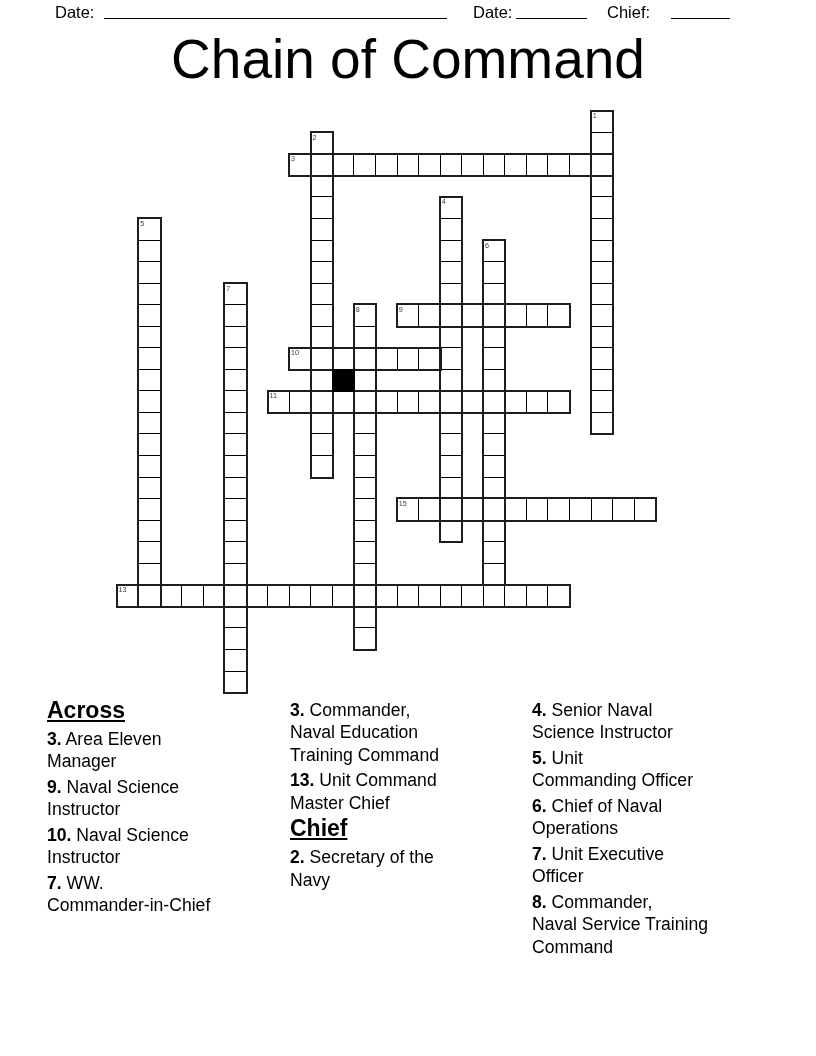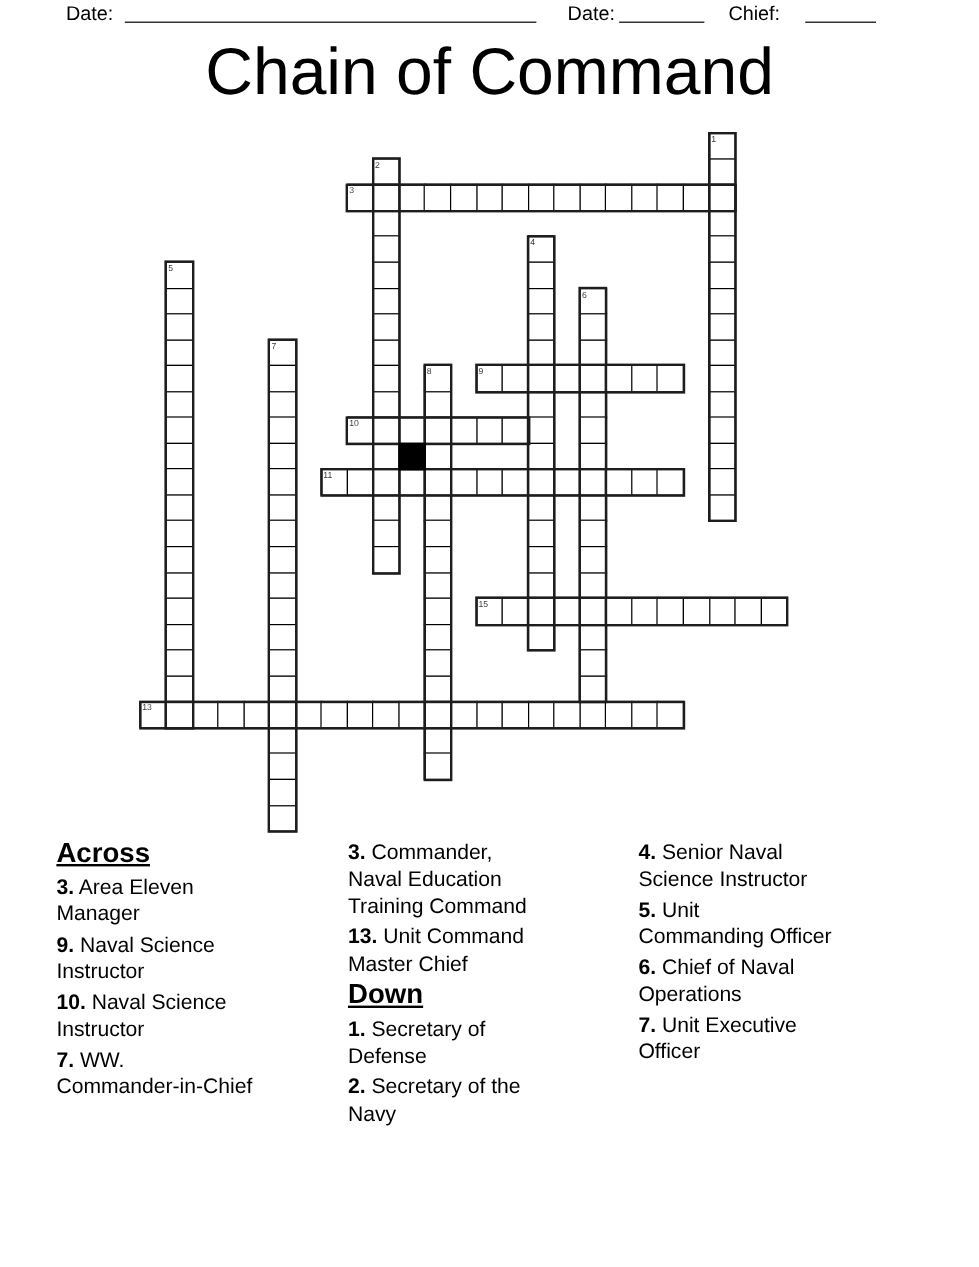--- a/index.html
+++ b/index.html
@@ -280,25 +280,25 @@
       <div class="clue-col" style="left: 47px;">
         <div class="clue-heading">Across</div>
         <div class="clue"><b>3.</b> Area Eleven<br>Manager</div>
         <div class="clue"><b>9.</b> Naval Science<br>Instructor</div>
         <div class="clue"><b>10.</b> Naval Science<br>Instructor</div>
         <div class="clue"><b>7.</b> WW.<br>Commander-in-Chief</div>
       </div>
       <div class="clue-col" style="left: 290px;">
         <div class="clue"><b>3.</b> Commander,<br>Naval Education<br>Training Command</div>
         <div class="clue"><b>13.</b> Unit Command<br>Master Chief</div>
-        <div class="clue-heading">Down</div>
-        <div class="clue"><b>1.</b> Secretary of<br>Defense</div>
+        <div class="clue-heading">Chief</div>
         <div class="clue"><b>2.</b> Secretary of the<br>Navy</div>
       </div>
       <div class="clue-col" style="left: 532px;">
         <div class="clue"><b>4.</b> Senior Naval<br>Science Instructor</div>
         <div class="clue"><b>5.</b> Unit<br>Commanding Officer</div>
         <div class="clue"><b>6.</b> Chief of Naval<br>Operations</div>
         <div class="clue"><b>7.</b> Unit Executive<br>Officer</div>
+        <div class="clue"><b>8.</b> Commander,<br>Naval Service Training<br>Command</div>
       </div>
     </div>
 
 </div>
 
 </body></html>

